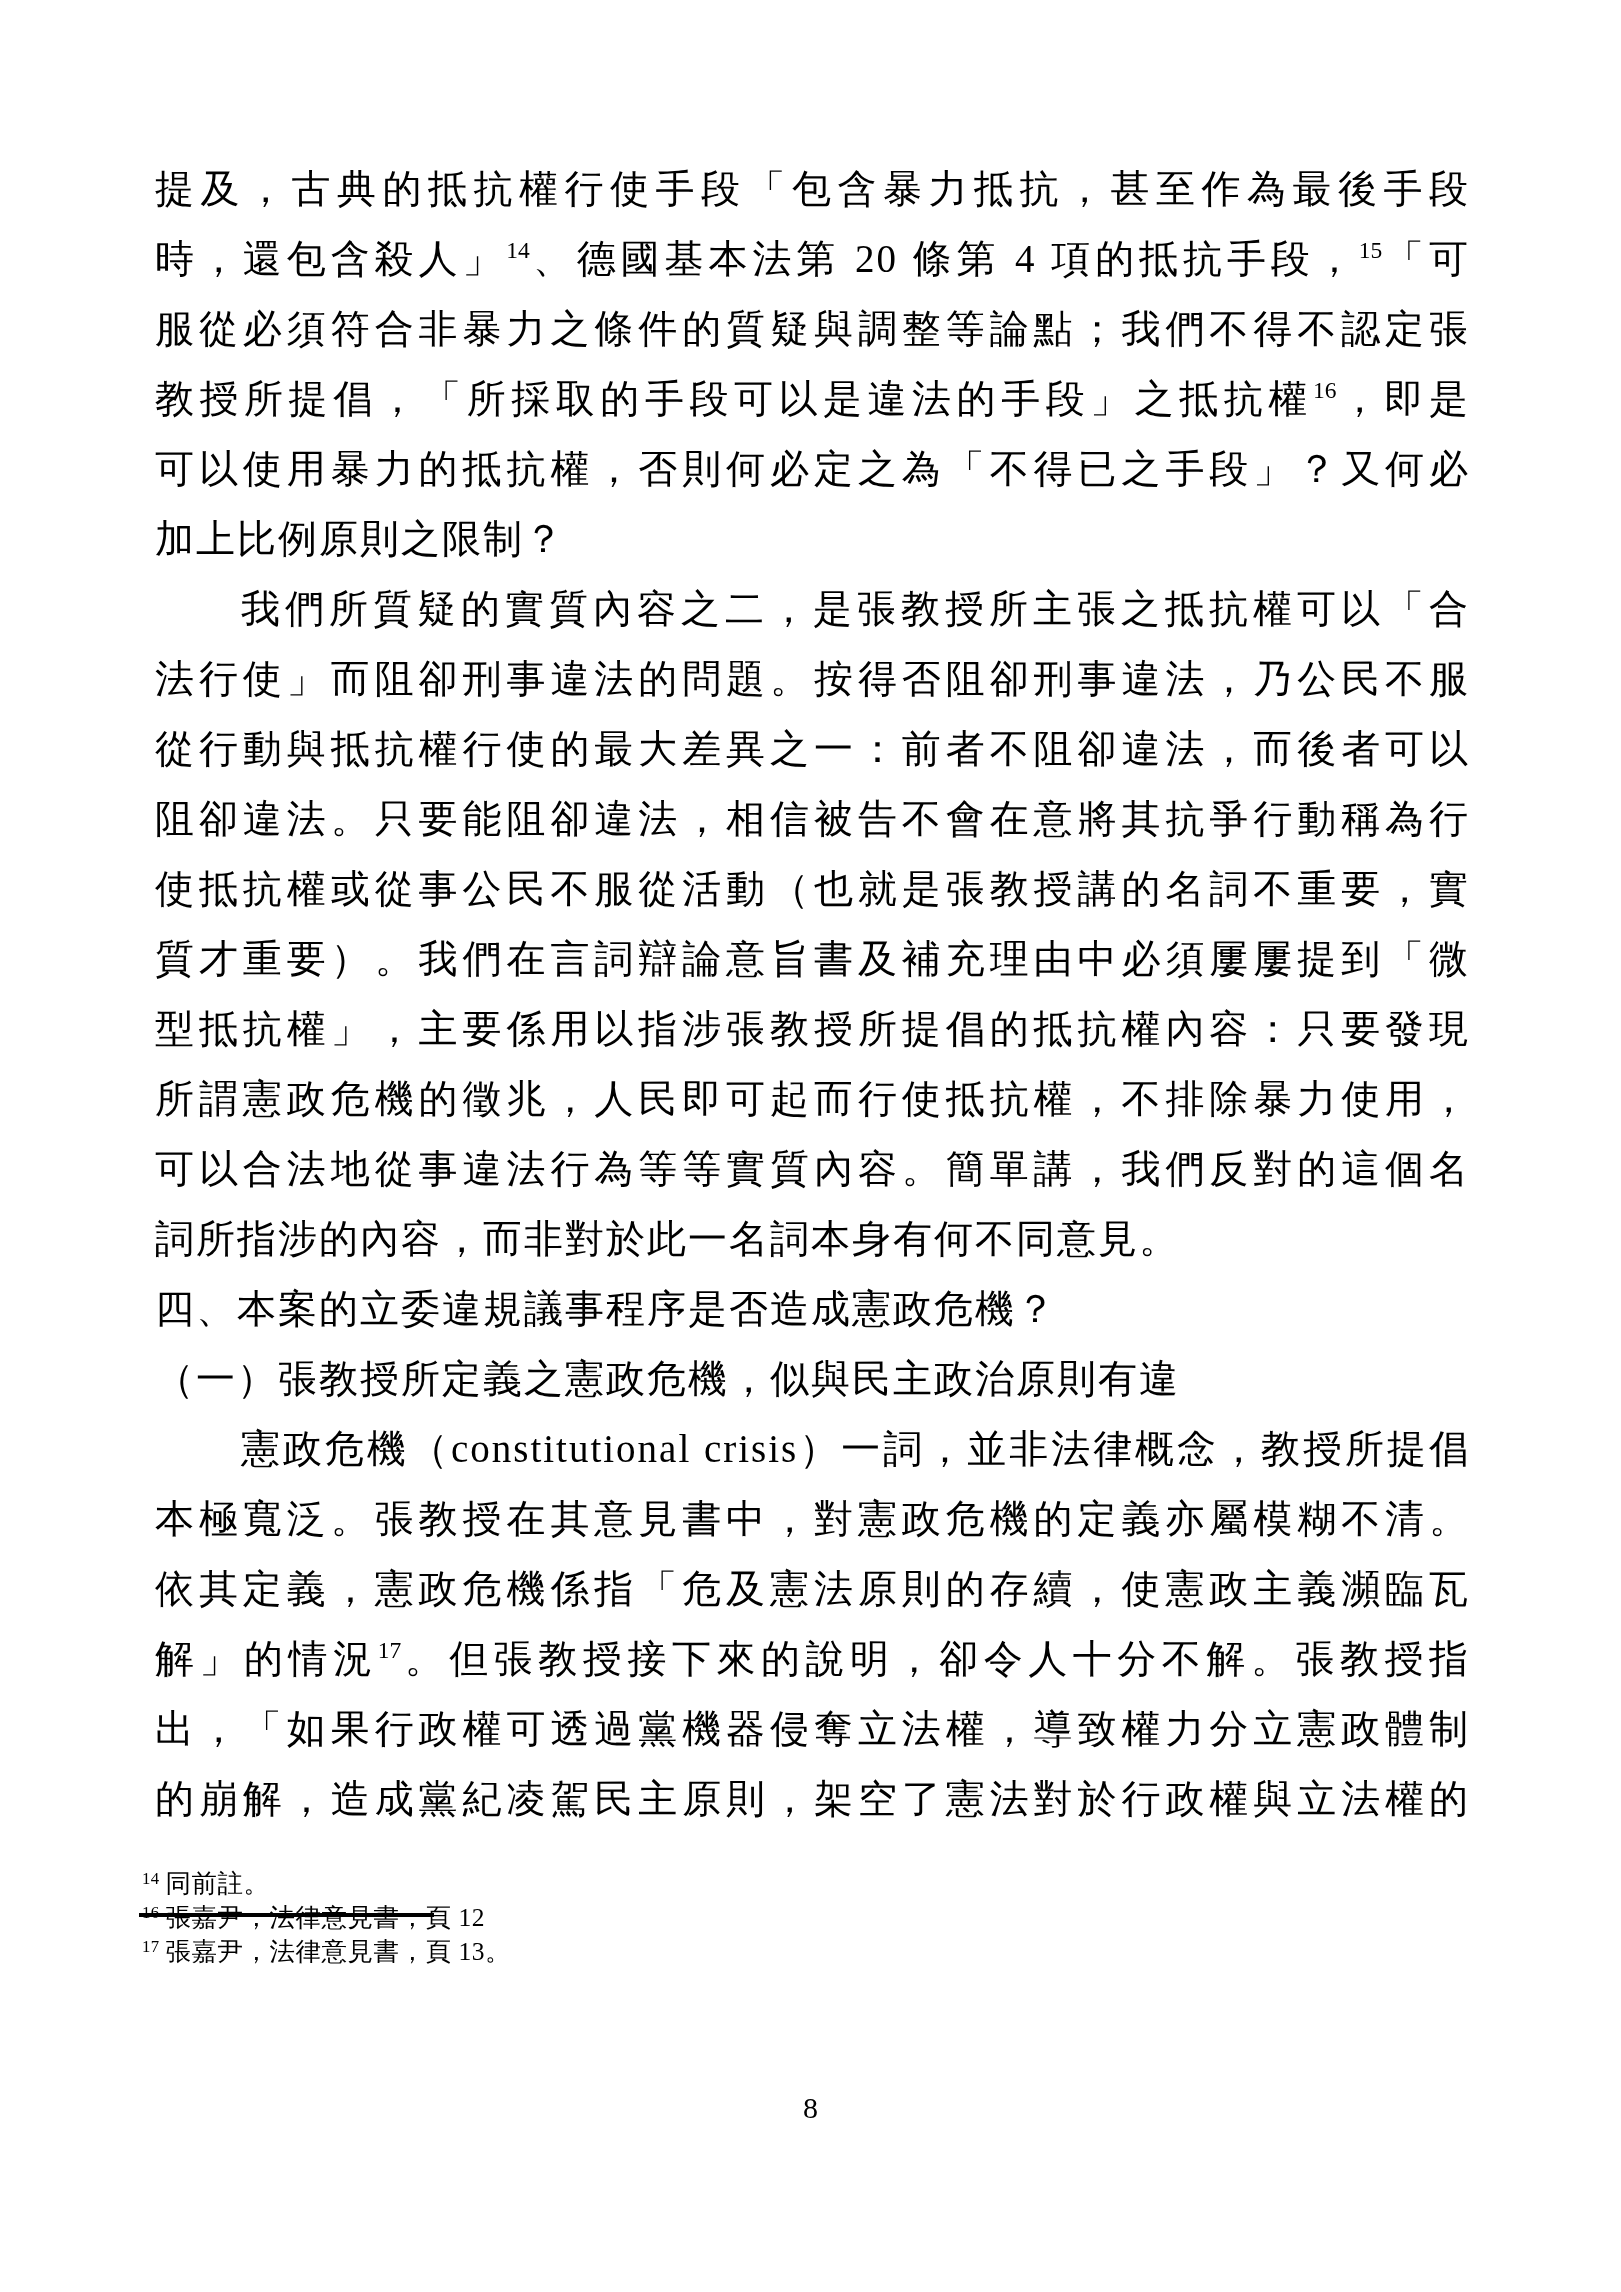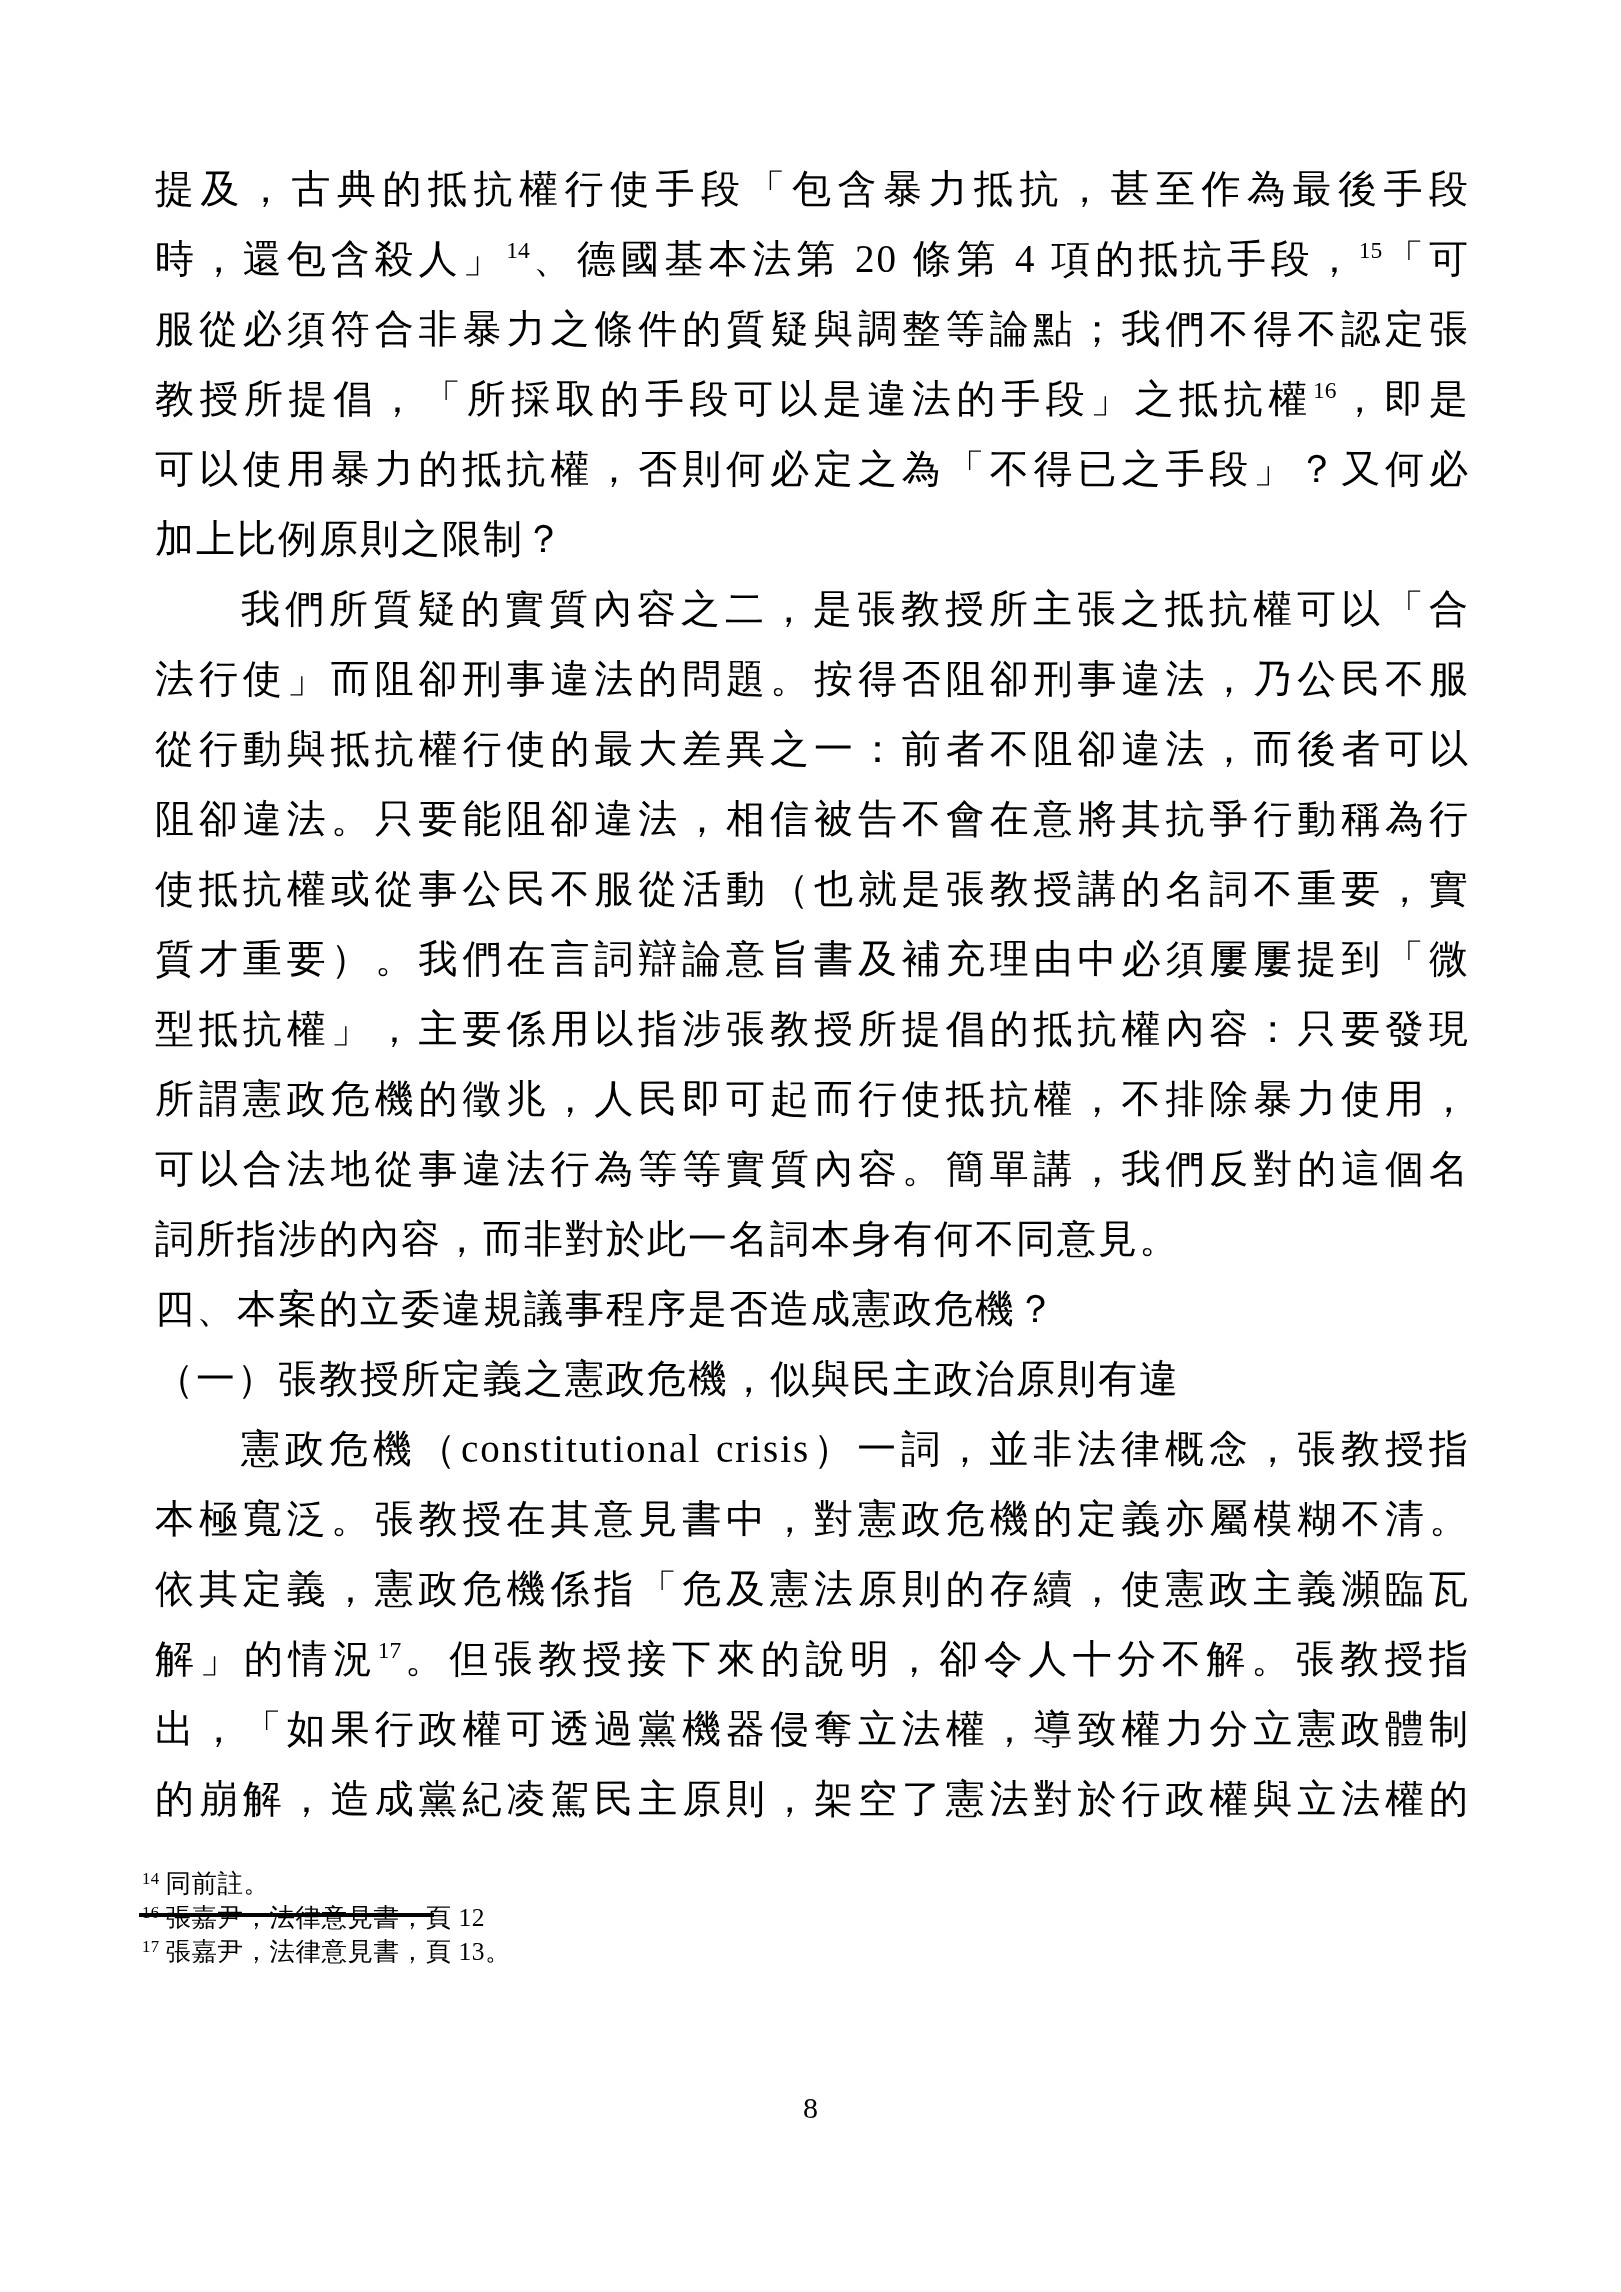--- a/index.html
+++ b/index.html
@@ -104,21 +104,21 @@
       <div class="line"><span>從行動與抵抗權行使的最大差異之一：前者不阻卻違法，而後者可以</span></div>
       <div class="line"><span>阻卻違法。只要能阻卻違法，相信被告不會在意將其抗爭行動稱為行</span></div>
       <div class="line"><span>使抵抗權或從事公民不服從活動（也就是張教授講的名詞不重要，實</span></div>
       <div class="line"><span>質才重要）。我們在言詞辯論意旨書及補充理由中必須屢屢提到「微</span></div>
       <div class="line"><span>型抵抗權」，主要係用以指涉張教授所提倡的抵抗權內容：只要發現</span></div>
       <div class="line"><span>所謂憲政危機的徵兆，人民即可起而行使抵抗權，不排除暴力使用，</span></div>
       <div class="line"><span>可以合法地從事違法行為等等實質內容。簡單講，我們反對的這個名</span></div>
       <div class="line align-left"><span>詞所指涉的內容，而非對於此一名詞本身有何不同意見。</span></div>
       <div class="line align-left bold"><span>四、本案的立委違規議事程序是否造成憲政危機？</span></div>
       <div class="line align-left bold"><span>（一）張教授所定義之憲政危機，似與民主政治原則有違</span></div>
-      <div class="line indent"><span>憲政危機（constitutional crisis）一詞，並非法律概念，張教授指</span></div>
+      <div class="line indent"><span>憲政危機（constitutional crisis）一詞，並非法律概念，教授所提倡</span></div>
       <div class="line"><span>本極寬泛。張教授在其意見書中，對憲政危機的定義亦屬模糊不清。</span></div>
       <div class="line"><span>依其定義，憲政危機係指「危及憲法原則的存續，使憲政主義瀕臨瓦</span></div>
       <div class="line"><span>解」的情況</span><sup class="fnref">17</sup><span>。但張教授接下來的說明，卻令人十分不解。張教授指</span></div>
       <div class="line"><span>出，「如果行政權可透過黨機器侵奪立法權，導致權力分立憲政體制</span></div>
       <div class="line"><span>的崩解，造成黨紀凌駕民主原則，架空了憲法對於行政權與立法權的</span></div>
     </div>
   <div class="footnote-sep"></div>
   <div class="footnotes" id="footnotes">
       <div class="footnote"><sup class="fnmark">14</sup><span>同前註。</span></div>
       <div class="footnote"><sup class="fnmark">16</sup><span>張嘉尹，法律意見書，頁 12</span></div>

